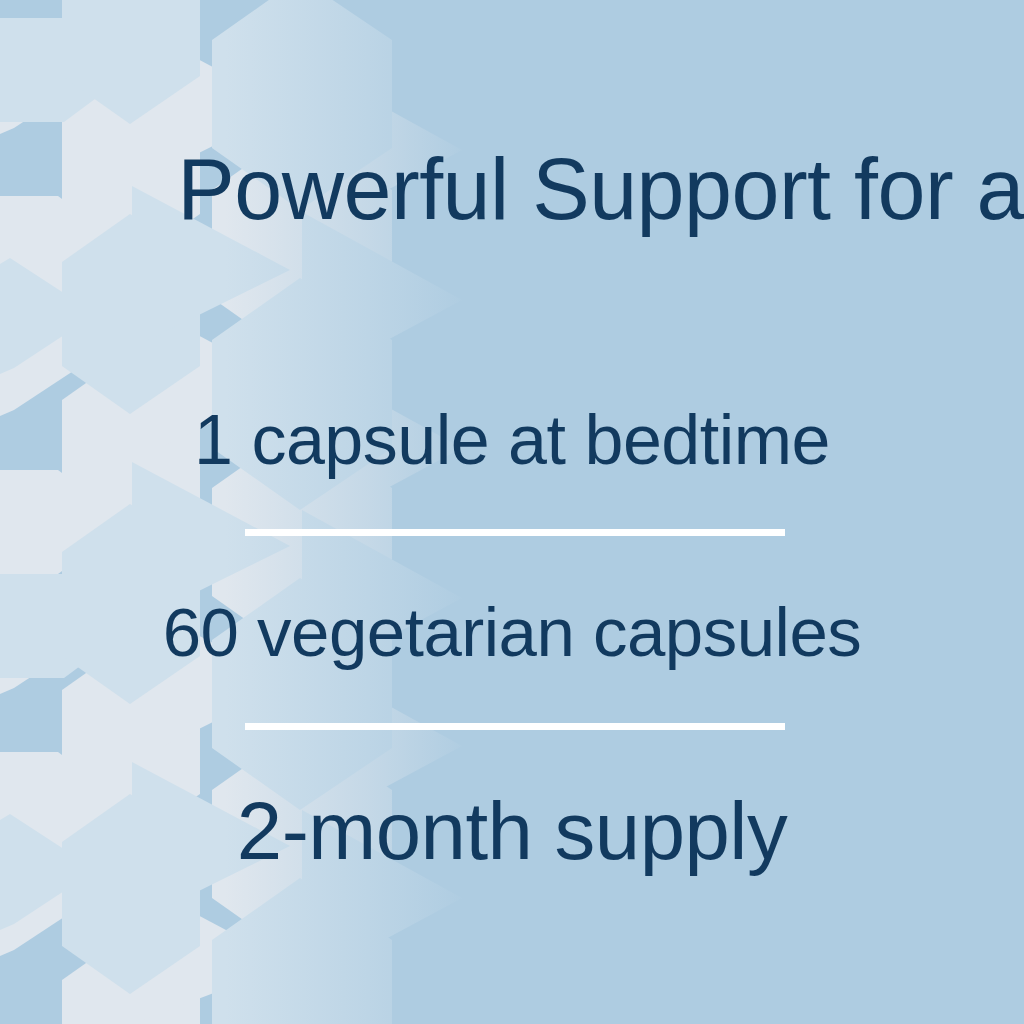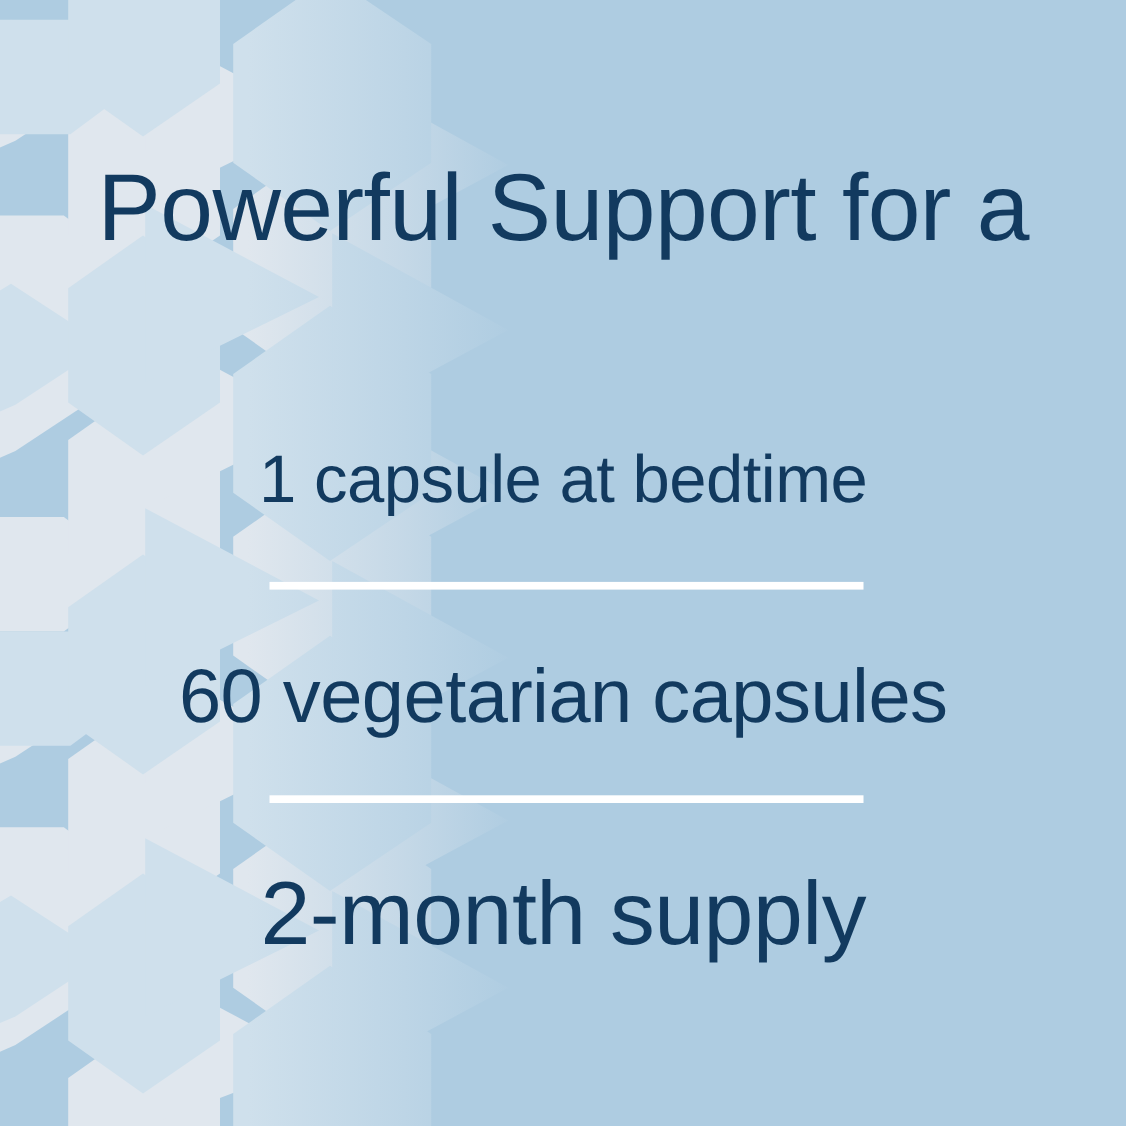--- a/index.html
+++ b/index.html
@@ -161,24 +161,24 @@
         <stop offset="0.36" stop-color="#aecce1" stop-opacity="0.55"></stop>
         <stop offset="0.46" stop-color="#aecce1" stop-opacity="1"></stop>
         <stop offset="1.00" stop-color="#aecce1" stop-opacity="1"></stop>
       </linearGradient>
     </defs>
     <rect x="0" y="0" width="1024" height="1024" fill="url(#fadeRight)"></rect>
   </svg>
 
   <div id="content">
 
-    <div class="textline headline-light" style="font-size: 86.2148px;">Powerful Support for a</div>
+    <div class="textline headline-light" style="font-size: 86.2148px; text-align: right;">Powerful Support for a</div>
 
 
-    <div class="textline benefit benefit-1" style="font-size: 61px;">1 capsule at bedtime</div>
+    <div class="textline benefit benefit-1" style="font-size: 70px;">1 capsule at bedtime</div>
 
     <div class="rule rule-1"></div>
 
     <div class="textline benefit benefit-2" style="font-size: 69px;">60 vegetarian capsules</div>
 
     <div class="rule rule-2"></div>
 
     <div class="textline benefit benefit-3" style="font-size: 81.5436px;">2-month supply</div>
 
   </div>

